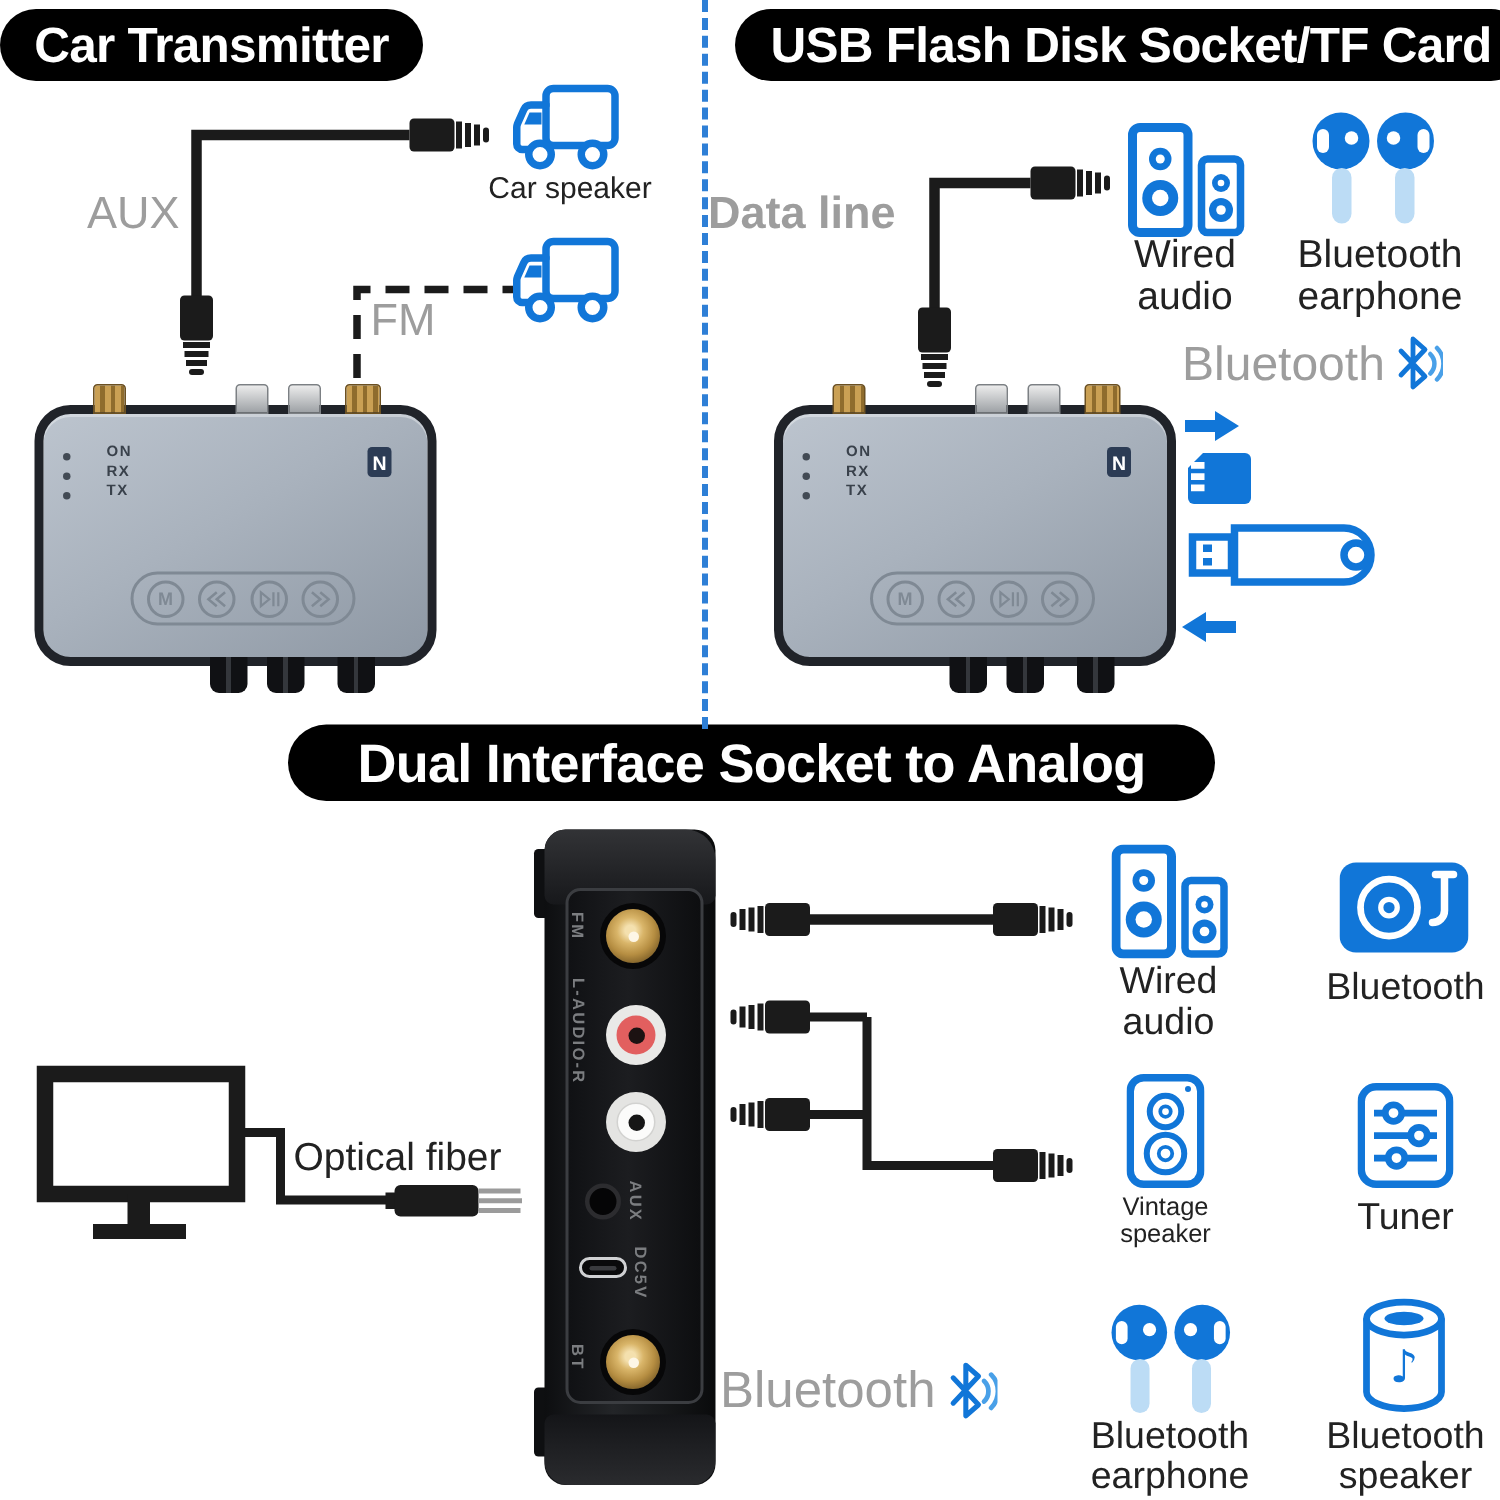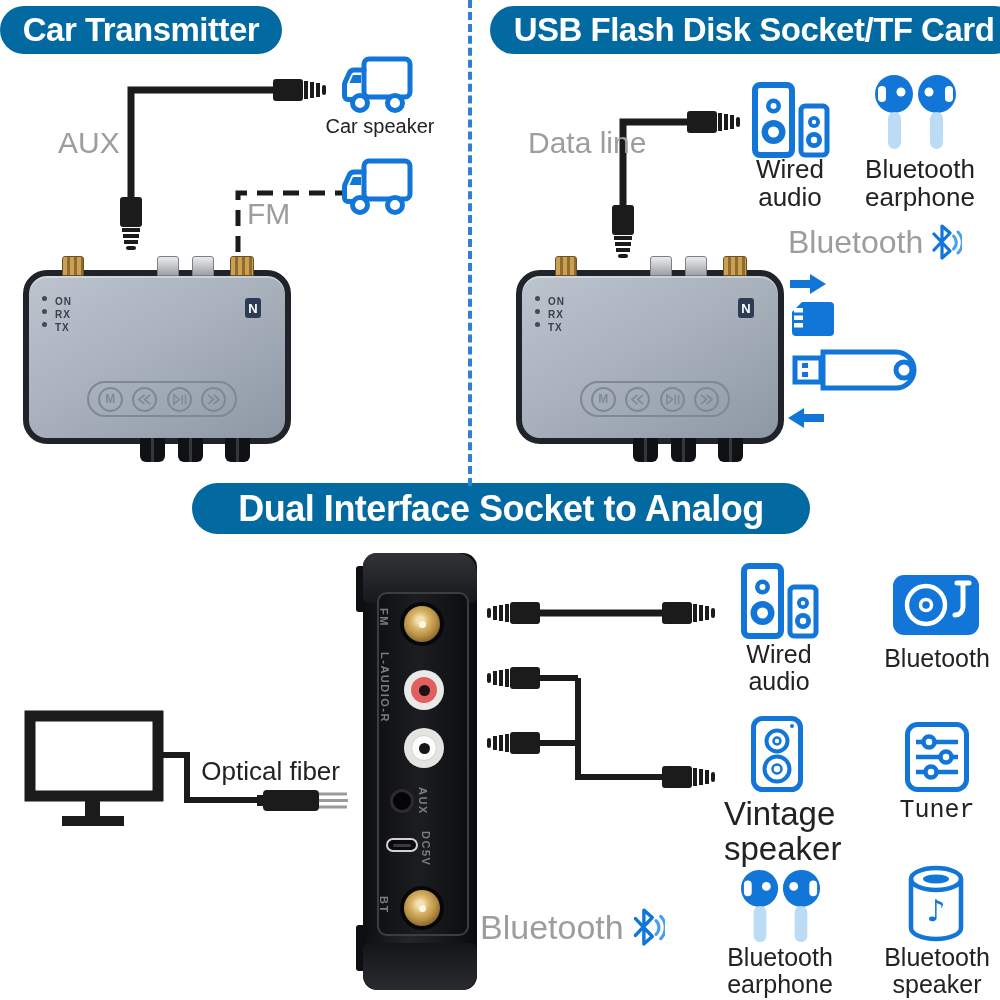--- a/index.html
+++ b/index.html
@@ -1,32 +1,32 @@
 <!DOCTYPE html>
 <html><head>
 <meta charset="utf-8">
 <style>
   html,body{margin:0;padding:0;background:#fff;}
   .stage{position:relative;width:1000px;height:1000px;overflow:hidden;background:#fff;
          font-family:"Liberation Sans",sans-serif;}
   .abs{position:absolute;}
-  .badge{position:absolute;background:#0369a1;color:#fff;font-weight:bold;
+  .badge{position:absolute;background:#000000;color:#fff;font-weight:bold;
          display:flex;align-items:center;justify-content:center;letter-spacing:-0.5px;}
   .gray-label{position:absolute;color:#9d9d9d;font-size:30px;}
   .icon-label{position:absolute;color:#222;text-align:center;white-space:pre-line;line-height:1.07;}
   .bt-row{position:absolute;display:flex;align-items:center;gap:3px;color:#9d9d9d;}
   .divider{position:absolute;left:468px;top:0;height:486px;width:0;border-left:4px dashed #2e7fd6;}
   
   .device{position:absolute;width:256px;height:162px;border:6px solid #202329;border-radius:24px;
           background:linear-gradient(150deg,#bcc4ce 0%,#a9b2bd 45%,#8e98a4 100%);
           box-shadow:inset 0 2px 0 rgba(255,255,255,.35);}
   .topconn{position:absolute;top:-20px;height:18px;border-radius:3px 3px 0 0;}
   .gold{background:repeating-linear-gradient(90deg,#caa054 0 4px,#8f6c2d 4px 7px);border:1px solid #6b5022;}
   .silver{background:linear-gradient(180deg,#ececec,#9da1a5);border:1px solid #7c8084;}
-  .ledrow{position:absolute;display:flex;align-items:flex-start;gap:8px;color:#39414b;
+  .ledrow{position:absolute;display:flex;align-items:flex-end;gap:24px;color:#39414b;
           font-size:10px;font-weight:bold;letter-spacing:1px;}
   .leddot{width:5px;height:5px;border-radius:50%;background:#424a54;}
   .nfc{position:absolute;width:16px;height:20px;background:#2c3c55;border-radius:3px;color:#fff;
        font-size:13px;font-weight:bold;display:flex;align-items:center;justify-content:center;}
   .pill{position:absolute;left:58px;top:105px;width:138px;height:32px;border:2px solid #7f8994;
         border-radius:18px;display:flex;align-items:center;justify-content:space-around;padding:0 4px;}
   .cbtn{width:25px;height:25px;border:2px solid #7f8994;border-radius:50%;display:flex;
         align-items:center;justify-content:center;color:#7f8994;font-size:12px;font-weight:bold;box-sizing:border-box;}
   .plug{position:absolute;top:162px;width:25px;height:24px;border-radius:0 0 6px 6px;
         background:linear-gradient(90deg,#101114 0 44%,#34373c 44% 56%,#101114 56%);}
@@ -119,21 +119,21 @@
   <svg class="abs" style="left:340px;top:157px;" width="74" height="60" viewBox="0 0 74 60">
     <g fill="none" stroke="#1176d8" stroke-width="5" stroke-linejoin="round" stroke-linecap="round">
       <rect x="24" y="4" width="46" height="38" rx="5"></rect>
       <path d="M24 15 H14 c-2.2 0-4 1.2-4.8 3.1 L5 27.5 c-.3.8-.5 1.6-.5 2.4 V41 c0 2 1.6 3.6 3.6 3.6 H24"></path>
     </g>
     <path d="M13 20 h8 v8 H9.5 Z" fill="#1176d8"></path>
     <circle cx="20" cy="48" r="7.5" fill="#fff" stroke="#1176d8" stroke-width="5"></circle>
     <circle cx="55" cy="48" r="7.5" fill="#fff" stroke="#1176d8" stroke-width="5"></circle>
   </svg>
 
-  <div class="gray-label" style="left:528px;top:126px;">Data line</div>
+  <div class="gray-label" style="left:472px;top:126px;font-weight:bold;">Data line</div>
 
   <svg class="abs" style="left:752px;top:82px;" width="78" height="76" viewBox="0 0 78 76">
     <rect x="3" y="3" width="37" height="70" rx="5" fill="none" stroke="#1176d8" stroke-width="6"></rect>
     <circle cx="21.5" cy="24" r="7.5" fill="#1176d8"></circle>
       <circle cx="21.5" cy="24" r="3" fill="#fff"></circle>
     <circle cx="21.5" cy="50" r="12" fill="#1176d8"></circle>
       <circle cx="21.5" cy="50" r="5.5" fill="#fff"></circle>
     <rect x="49" y="24" width="26" height="49" rx="4" fill="none" stroke="#1176d8" stroke-width="5"></rect>
     <circle cx="62" cy="40" r="6" fill="#1176d8"></circle>
       <circle cx="62" cy="40" r="2.2" fill="#fff"></circle>
@@ -305,21 +305,21 @@
 
   <div class="abs" style="left:386px;top:838px;width:32px;height:14px;border-radius:7px;background:#0a0a0b;
               border:2.5px solid #d0d1d3;box-sizing:border-box;display:flex;align-items:center;justify-content:center;">
     <div style="width:18px;height:3px;background:#3a3b3e;border-radius:2px;"></div>
   </div>
   <div class="vlabel" style="left:420px;top:831px;">DC5V</div>
 
   <div class="vlabel" style="left:378px;top:896px;">BT</div>
   <div class="abs sma" style="left:404px;top:890px;"></div>
 
-  <div class="icon-label" style="left:190px;top:758px;width:150px;font-size:26px;text-align:right;">Optical fiber</div>
+  <div class="icon-label" style="left:190px;top:758px;width:150px;font-size:26px;text-align:center;">Optical fiber</div>
 
   <svg class="abs" style="left:741px;top:563px;" width="78" height="76" viewBox="0 0 78 76">
     <rect x="3" y="3" width="37" height="70" rx="5" fill="none" stroke="#1176d8" stroke-width="6"></rect>
     <circle cx="21.5" cy="24" r="7.5" fill="#1176d8"></circle>
       <circle cx="21.5" cy="24" r="3" fill="#fff"></circle>
     <circle cx="21.5" cy="50" r="12" fill="#1176d8"></circle>
       <circle cx="21.5" cy="50" r="5.5" fill="#fff"></circle>
     <rect x="49" y="24" width="26" height="49" rx="4" fill="none" stroke="#1176d8" stroke-width="5"></rect>
     <circle cx="62" cy="40" r="6" fill="#1176d8"></circle>
       <circle cx="62" cy="40" r="2.2" fill="#fff"></circle>
@@ -338,31 +338,31 @@
   <div class="icon-label" style="left:882px;top:645px;width:110px;font-size:25px;">Bluetooth</div>
 
   <svg class="abs" style="left:751px;top:716px;" width="52" height="76" viewBox="0 0 52 76">
     <rect x="2.5" y="2.5" width="47" height="71" rx="9" fill="none" stroke="#1176d8" stroke-width="5"></rect>
     <circle cx="26" cy="25" r="10.5" fill="none" stroke="#1176d8" stroke-width="4"></circle>
     <circle cx="26" cy="25" r="3.5" fill="none" stroke="#1176d8" stroke-width="2.5"></circle>
     <circle cx="26" cy="53" r="12.5" fill="none" stroke="#1176d8" stroke-width="4"></circle>
     <circle cx="26" cy="53" r="4.5" fill="none" stroke="#1176d8" stroke-width="2.5"></circle>
     <circle cx="41" cy="10" r="2" fill="#1176d8"></circle>
   </svg>
-  <div class="icon-label" style="left:724px;top:796px;width:106px;font-size:33px;">Vintage
+  <div class="icon-label" style="left:724px;top:796px;width:106px;font-size:17px;">Vintage
 speaker</div>
 
   <svg class="abs" style="left:905px;top:722px;" width="64" height="70" viewBox="0 0 64 70">
     <rect x="2.5" y="2.5" width="59" height="65" rx="10" fill="none" stroke="#1176d8" stroke-width="5"></rect>
     <path d="M11 20 H53 M11 35 H53 M11 50 H53" stroke="#1176d8" stroke-width="4.5"></path>
     <circle cx="24" cy="20" r="5.5" fill="#fff" stroke="#1176d8" stroke-width="4.5"></circle>
     <circle cx="41" cy="35" r="5.5" fill="#fff" stroke="#1176d8" stroke-width="4.5"></circle>
     <circle cx="26" cy="50" r="5.5" fill="#fff" stroke="#1176d8" stroke-width="4.5"></circle>
   </svg>
-  <div class="icon-label" style="left:882px;top:798px;width:110px;font-size:25px;font-family:Liberation Mono, monospace;">Tuner</div>
+  <div class="icon-label" style="left:882px;top:798px;width:110px;font-size:25px;">Tuner</div>
 
   <div class="bt-row" style="left:480px;top:905px;">
     <span style="font-size:34px;">Bluetooth</span>
     <svg width="38" height="44" viewBox="0 0 36 40">
       <path d="M8 12 L24 29 L16 36 V4 L24 11 L8 28" fill="none" stroke="#1176d8" stroke-width="3.2" stroke-linejoin="round" stroke-linecap="round"></path>
       <path d="M27.5 14 a9 9 0 0 1 0 13" fill="none" stroke="#49a0e8" stroke-width="3" stroke-linecap="round"></path>
       <path d="M32 10 a15 15 0 0 1 0 21" fill="none" stroke="#49a0e8" stroke-width="3" stroke-linecap="round"></path>
     </svg>
   </div>
 

